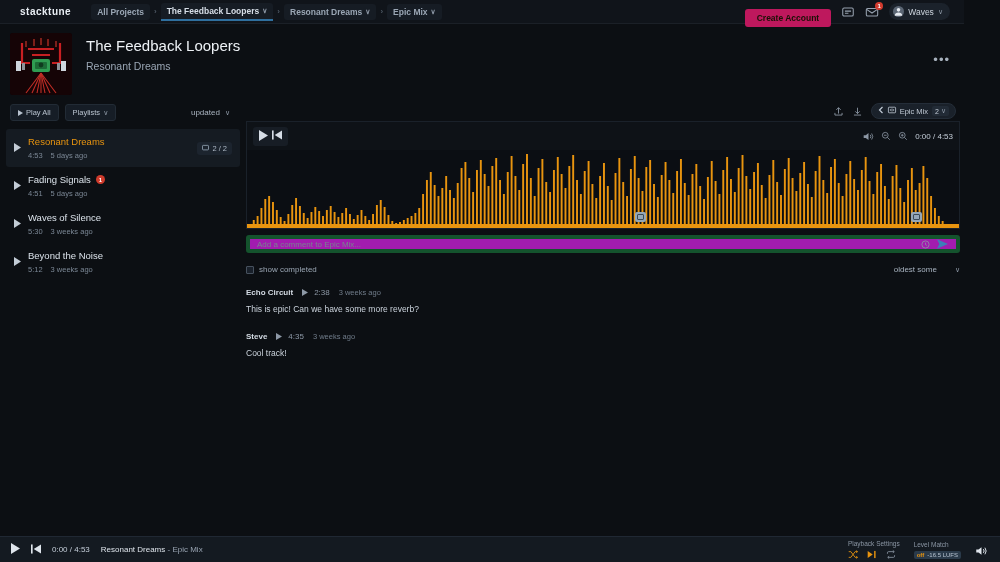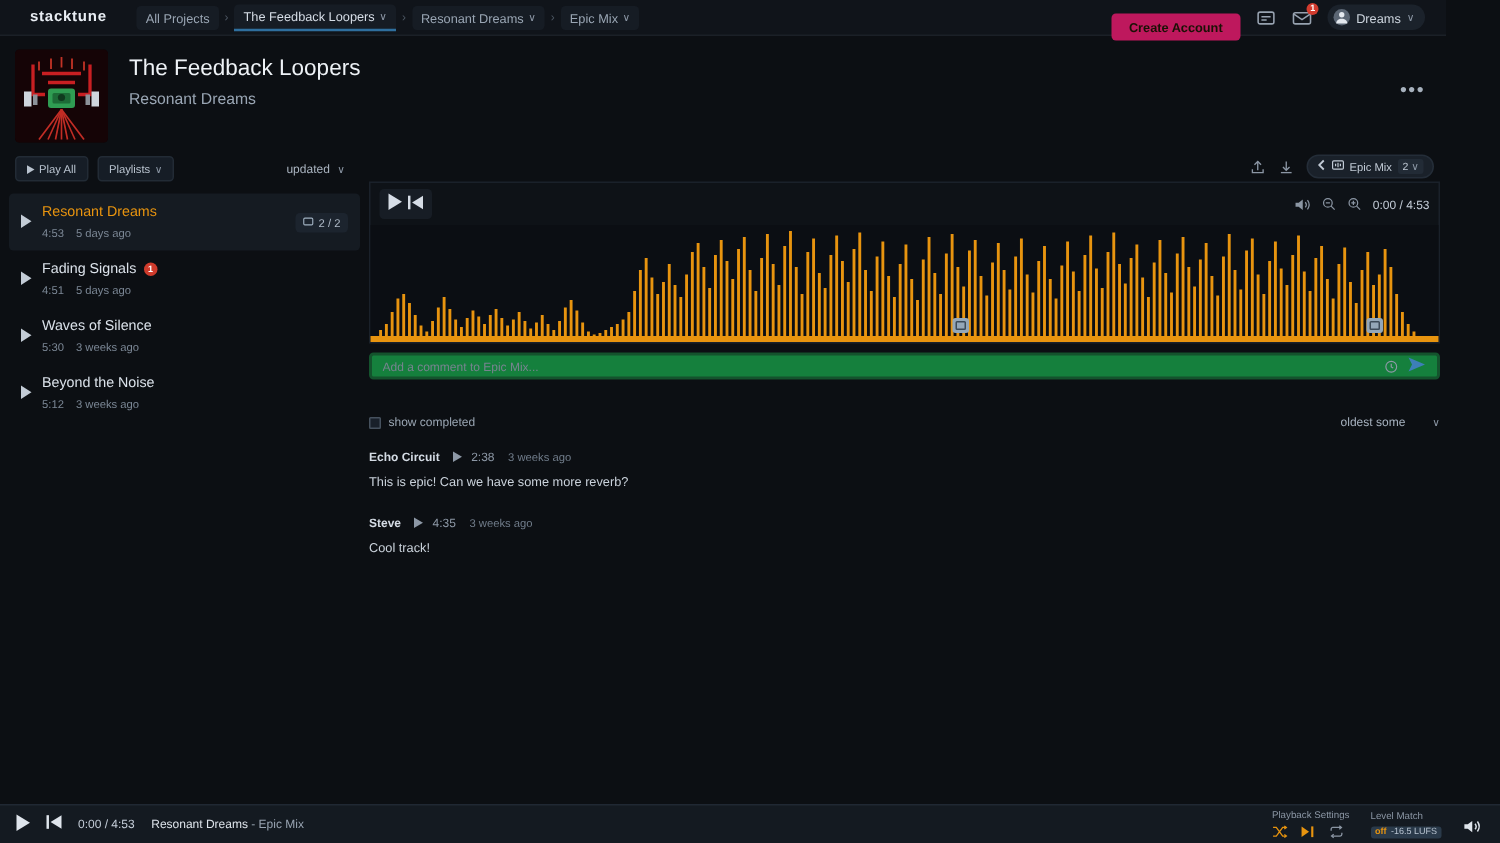--- a/index.html
+++ b/index.html
@@ -11,21 +11,21 @@
     overflow: hidden;
   }
   .app { width: 964px; height: 562px; position: relative; display: flex; flex-direction: column; }
 
   
   .topnav {
     height: 24px; background: #10141a; border-bottom: 1px solid #1b2027;
     display: flex; align-items: center; padding: 0 8px; flex: 0 0 24px;
   }
   .logo { font-size: 10px; font-weight: 700; letter-spacing: .5px; color: #e8edf3; margin-right: 20px; padding-left: 12px;}
-  .crumbs { display: flex; align-items: center; gap: 4px; }
+  .crumbs { display: flex; align-items: center; gap: 4px; font-weight: bold; }
   .crumb {
     font-size: 8.5px; color: #9aa6b4; padding: 3px 6px; border-radius: 3px;
     background: #161c24; white-space: nowrap; display: flex; align-items: center; gap: 3px;
   }
   .crumb.active { color: #d6dde6; border-bottom: 2px solid #2f6f9e; border-radius: 3px 3px 0 0;}
   .crumb-sep { font-size: 8px; color: #4d5763; }
   .chev { font-size: 7px; color: #8c97a5; }
   .topnav-right { margin-left: auto; display: flex; align-items: center; gap: 10px; padding-right: 6px;}
   .cta {
     background: #be185d; color: #1a1205; font-size: 8.5px; font-weight: 700;
@@ -86,21 +86,21 @@
   .player-top-right { margin-left: auto; display: flex; align-items: center; gap: 7px; }
   .time-disp { font-size: 8px; color: #c5ced9; }
   .wave-wrap { position: relative; height: 78px; margin: 0; }
   .wave-wrap svg { display: block; width: 100%; height: 78px; }
   .marker {
     position: absolute; width: 11px; height: 10px; background: #94a7b8; border-radius: 2px;
     display: flex; align-items: center; justify-content: center; cursor: pointer;
   }
   .marker::after { content: ''; position: absolute; width: 5px; height: 4px; border: 1px solid #3c4b58; border-radius: 1px;}
 
-  .comment-box { display: flex; align-items: center; background: #15803d; border: 2px solid #14532d; margin: 6px 4px 16px 0; border-radius: 3px; height: 18px;}
+  .comment-box { display: flex; align-items: center; background: #a21caf; border: 4px solid #14532d; margin: 6px 4px 4px 0; border-radius: 3px; height: 18px;}
   .comment-input { flex: 1 1 auto; background: transparent; border: none; outline: none; color: #c3ccd7; font-size: 8px; padding: 0 7px; font-family: "Liberation Sans", sans-serif;}
   .comment-input::placeholder { color: #77838f; }
   .ci-icons { display: flex; align-items: center; gap: 7px; padding-right: 8px; }
 
   .comment-meta-row { display: flex; align-items: flex-end; margin: 8px 4px 0 0; gap: 12px; }
   .show-completed { display: flex; align-items: center; gap: 5px; font-size: 8px; color: #9aa6b3; cursor: pointer; }
   .cb { width: 8px; height: 8px; border: 1px solid #46515e; border-radius: 1px; background: #19202a;}
   .sort-sel { margin-left: auto; display: flex; align-items: center; gap: 18px; font-size: 8px; color: #a7b2bf; cursor: pointer;}
 
   .comments { padding: 14px 4px 0 0; }
@@ -172,21 +172,21 @@
         </svg>
         <span class="badge-dot">1</span>
       </div>
       <div class="user">
         <span class="user-av">
           <svg width="11" height="11" viewBox="0 0 16 16" fill="#e4e9ef">
             <circle cx="8" cy="5.6" r="2.6"></circle>
               <path d="M2.6 14c0-3 2.4-4.6 5.4-4.6s5.4 1.6 5.4 4.6z"></path>
           </svg>
         </span>
-        <span class="user-name">Dreams</span>
+        <span class="user-name">Waves</span>
         <span class="chev">∨</span>
       </div>
     </div>
   </div>
 
   <div class="proj-header">
     <div class="art">
       <svg width="62" height="62" viewBox="0 0 62 62">
         <rect width="62" height="62" fill="#150406"></rect>
         <g stroke="#c81f22" stroke-width="2.2" fill="none">

